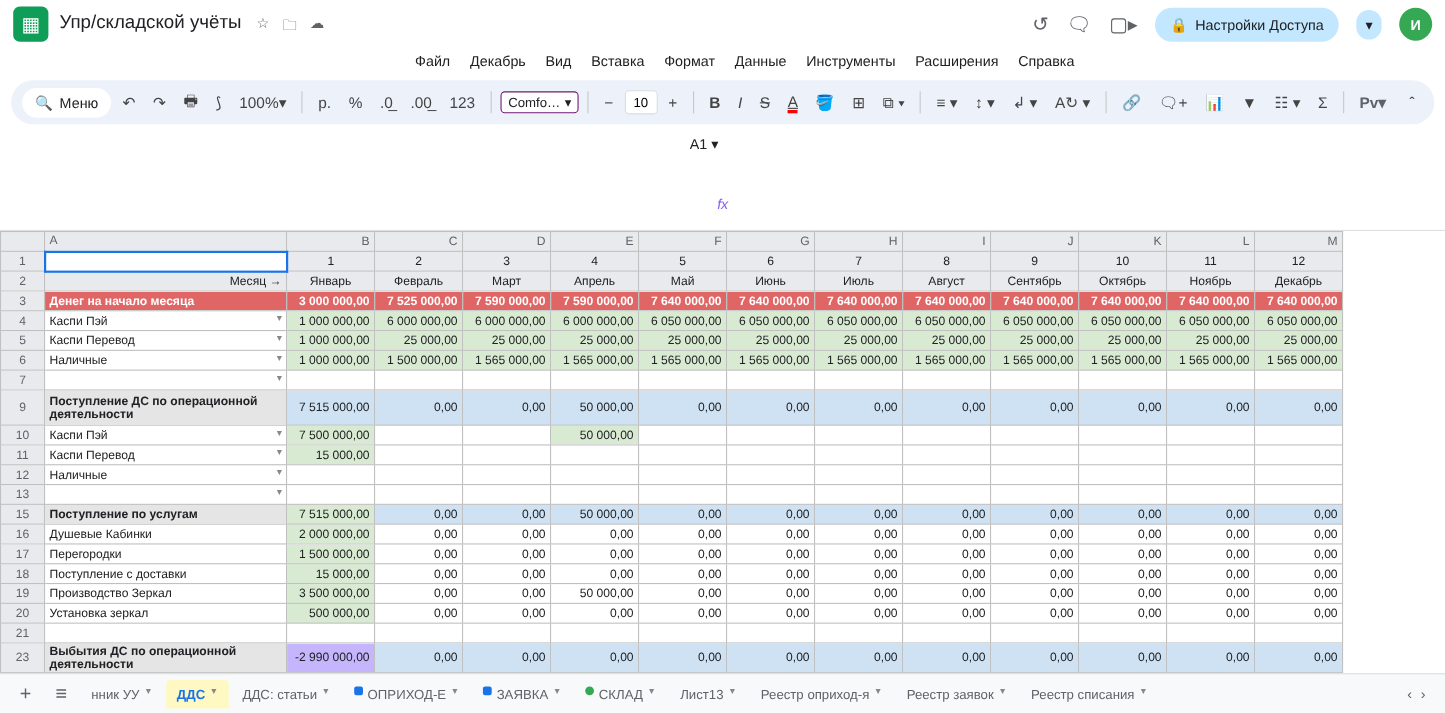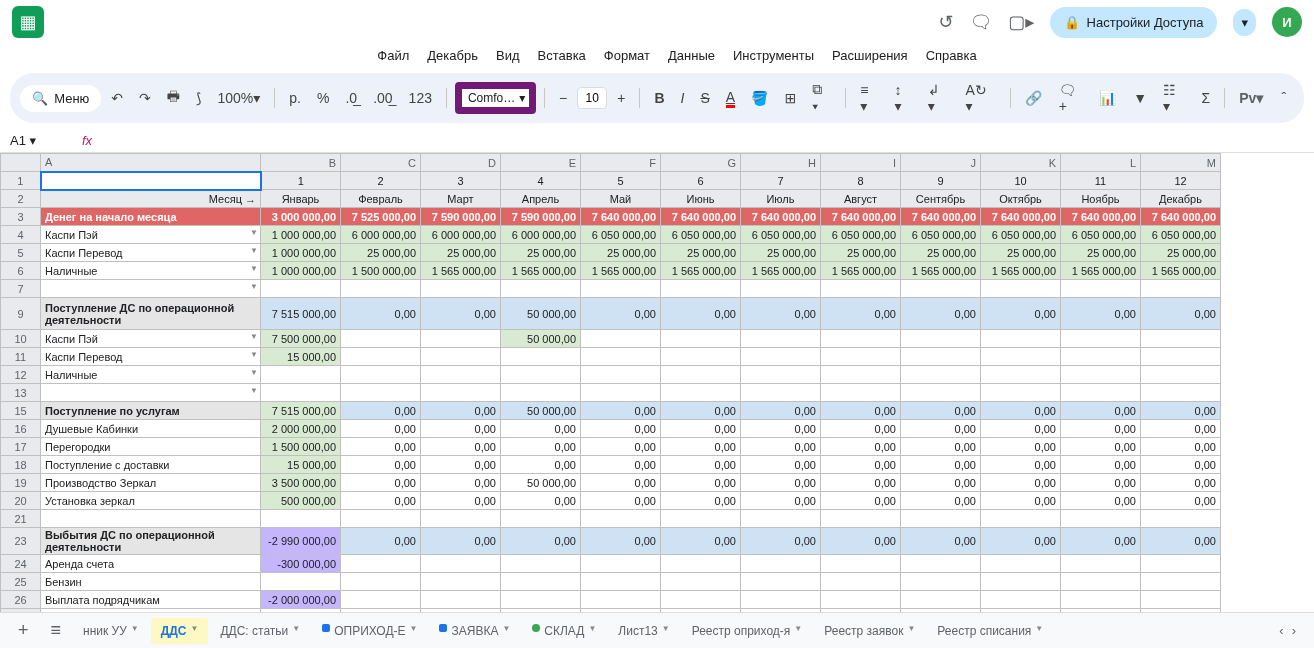--- a/index.html
+++ b/index.html
@@ -13,25 +13,25 @@
 .hr-icon { color: #5f6368; font-size: 18px; cursor: pointer; }
 .share-btn { background: #c2e7ff; border-radius: 40px; padding: 8px 14px; display: flex; align-items: center; gap: 6px; font-size: 13px; cursor: pointer; }
 .share-dd { background: #c2e7ff; border-radius: 40px; padding: 6px 8px; }
 .avatar { width: 30px; height: 30px; border-radius: 50%; background: #34a853; color: #fff; display: flex; align-items: center; justify-content: center; font-weight: bold; }
 .menubar { display: flex; gap: 2px; padding: 0 12px 6px 52px; font-size: 13px; color: #202124; justify-content: center; }
 .menuitem { padding: 4px 8px; cursor: pointer; border-radius: 4px; }
 .toolbar { display: flex; align-items: center; gap: 4px; padding: 4px 10px; margin: 0 10px; background: #edf2fa; border-radius: 24px; }
 .tbtn { padding: 4px 6px; color: #444; cursor: pointer; border-radius: 4px; font-size: 14px; display: flex; align-items: center; }
 .tsep { width: 1px; height: 20px; background: #c7c7c7; margin: 0 4px; }
 .menu-btn { background: #fff; border: none; border-radius: 16px; padding: 6px 12px; display: flex; align-items: center; gap: 6px; }
-.font-sel { border: 7px solid #701a75; border-radius: 4px; padding: 2px 6px; font-size: 12px; display: flex; align-items: center; gap: 4px; min-width: 60px; background: #fff; }
+.font-sel { border: 1px solid #701a75; border-radius: 4px; padding: 2px 6px; font-size: 12px; display: flex; align-items: center; gap: 4px; min-width: 60px; background: #fff; }
 .size-box { border: 1px solid #dadce0; border-radius: 4px; width: 30px; height: 22px; text-align: center; font-size: 12px; background: #fff; }
-.namebox { display: flex; align-items: center; padding: 4px 10px; gap: 12px; border-bottom: 1px solid #e0e0e0; margin-top: 6px; }
+.namebox { display: flex; align-items: center; padding: 4px 10px; gap: 12px; border-bottom: 1px solid #e0e0e0; margin-top: 6px; flex-direction: column; }
 .nb-cell { width: 60px; font-size: 13px; }
-.nb-fx { color: #be185d; font-style: italic; }
+.nb-fx { color: #8b5cf6; font-style: italic; margin-top: 28px; }
 .grid { overflow: auto; height: 480px; position: relative; }
 table { border-collapse: collapse; table-layout: fixed; }
 th, td { border: 1px solid #c0c0c0; font-size: 11px; height: 18px; padding: 1px 4px; overflow: hidden; white-space: nowrap; }
 th { background: #e8eaed; font-weight: normal; text-align: center; color: #5f6368; }
 .rowhead { background: #e8eaed; text-align: center; color: #5f6368; width: 40px; }
 .col-a { width: 220px; text-align: left; }
 .col-m { width: 80px; text-align: right; }
 .hdr-num { background: #e8eaed; text-align: center; }
 .month { background: #e8eaed; text-align: center; }
 .red-row td.cell { background: #e06666; color: #fff; font-weight: bold; }
@@ -52,20 +52,28 @@
 .tabnav { margin-left: auto; display: flex; gap: 8px; padding-right: 10px; color: #5f6368; }
 .bold { font-weight: bold; }
 .collapse-btn { margin-left: auto; padding: 4px 8px; }
 .sel-cell { border: 2px solid #1a73e8 !important; }
 </style>
 </head>
 <body>
 
 <div class="header">
   <div class="logo">▦</div>
+  <div class="title-area">
+    <span class="doc-title">Упр/складской учёты</span>
+    <span class="title-icons">
+      <span>☆</span>
+      <span>🗀</span>
+      <span>☁</span>
+    </span>
+  </div>
   <div class="header-right">
     <span class="hr-icon">↺</span>
     <span class="hr-icon">🗨</span>
     <span class="hr-icon">▢▸</span>
     <div class="share-btn">
       <span>🔒</span>
       <span>Настройки Доступа</span>
     </div>
     <div class="share-dd">▾</div>
     <div class="avatar">И</div>

